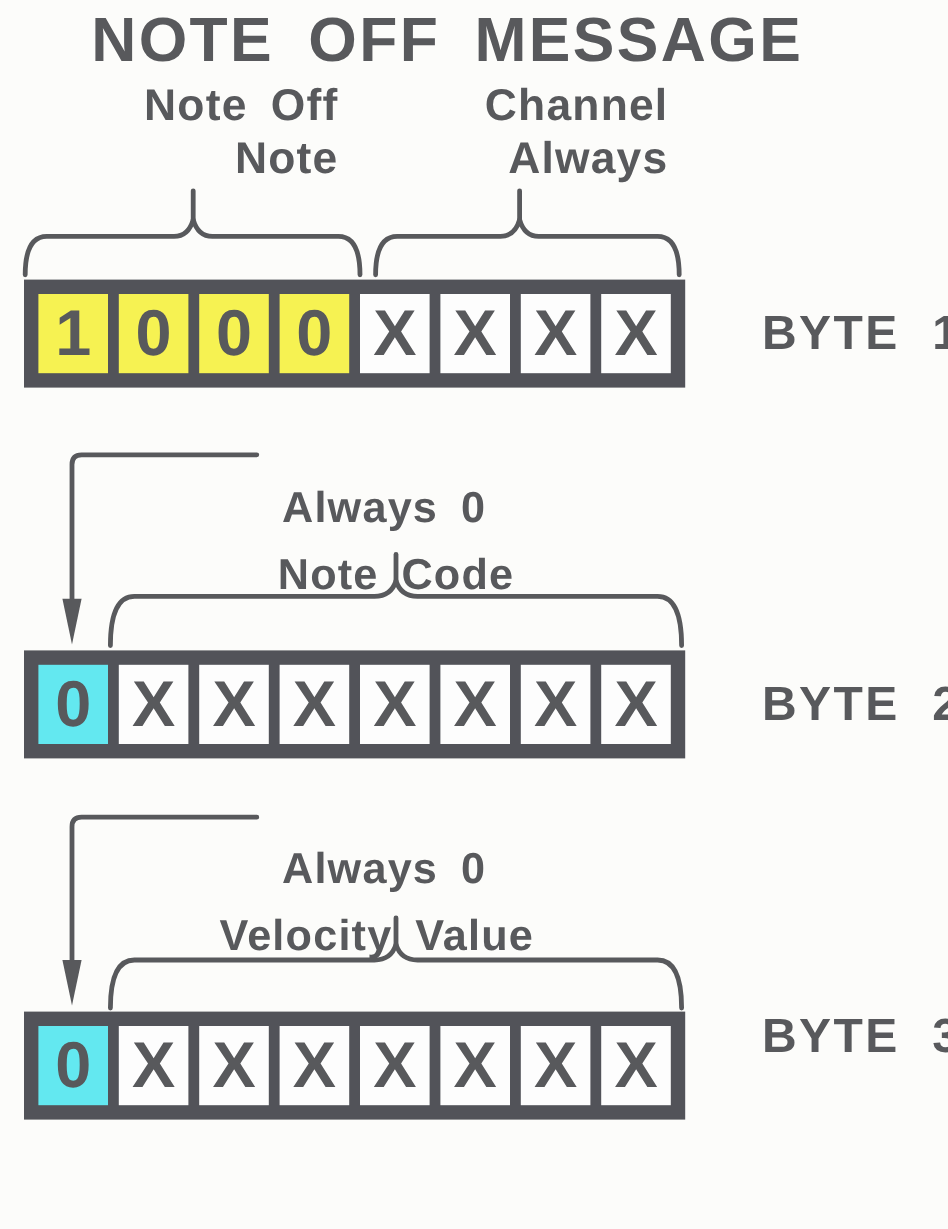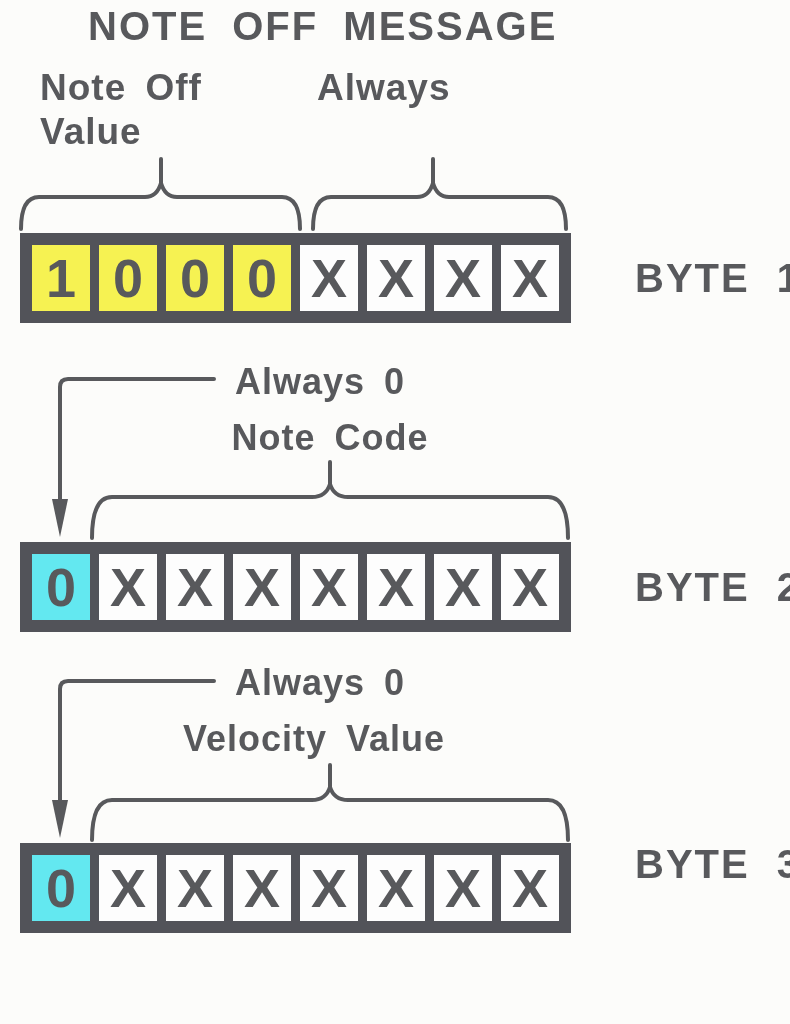--- a/index.html
+++ b/index.html
@@ -19,41 +19,42 @@
     position:relative;
     width:790px;
     height:1024px;
     background:var(--background);
     overflow:hidden;
     color:var(--ink);
     font-weight:700;
   }
   .title{
     position:absolute;
-    left:88px; top:4px;
-    font-size:40px;
+    left:76px; top:4px;
+    font-size:52px;
     letter-spacing:2px;
     word-spacing:12px;
     white-space:nowrap;
   }
   .grouplabel{
     position:absolute;
-    text-align:left;
+    text-align:right;
     font-size:37px;
     line-height:44px;
     letter-spacing:1px;
     word-spacing:8px;
   }
   .annot{
     position:absolute;
     font-size:36px;
     line-height:44px;
     letter-spacing:1px;
     word-spacing:8px;
     white-space:nowrap;
+    margin-top:41px;
   }
   .annot.centered{ text-align:center; }
   .bytelabel{
     position:absolute;
     left:635px;
     font-size:40px;
     line-height:44px;
     letter-spacing:2px;
     word-spacing:14px;
     white-space:nowrap;
@@ -100,23 +101,24 @@
 </style>
 </head>
 <body>
 
 <div class="page">
 
   <div class="title">NOTE OFF MESSAGE</div>
 
   <div class="grouplabel" style="left:40px; top:66px; width:242px;">
     <div>Note Off</div>
-    <div>Value</div>
+    <div>Note</div>
   </div>
   <div class="grouplabel" style="left:317px; top:66px; width:240px;">
+    <div>Channel</div>
     <div>Always</div>
   </div>
 
   <div class="annot" style="left:235px; top:360px;">Always 0</div>
   <div class="annot centered" style="left:160px; top:416px; width:340px;">Note Code</div>
 
   <div class="annot" style="left:235px; top:661px;">Always 0</div>
   <div class="annot centered" style="left:144px; top:717px; width:340px;">Velocity Value</div>
 
   <svg class="lines" width="790" height="1024" viewBox="0 0 790 1024">

